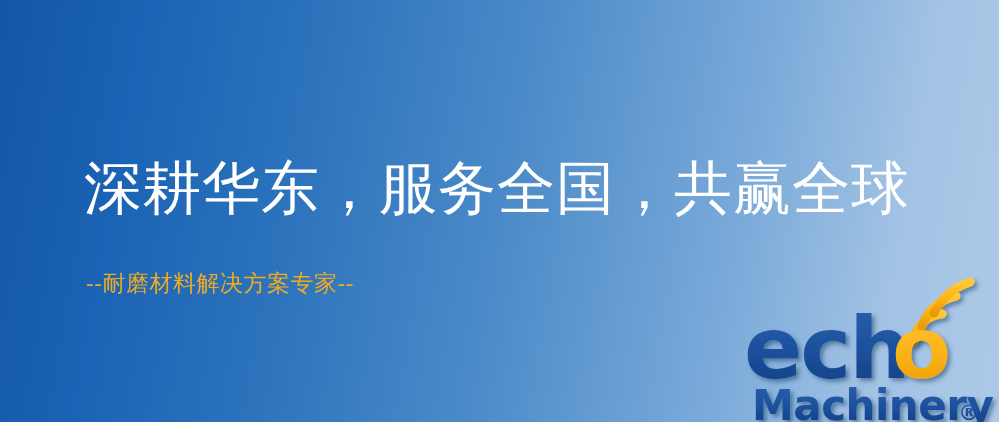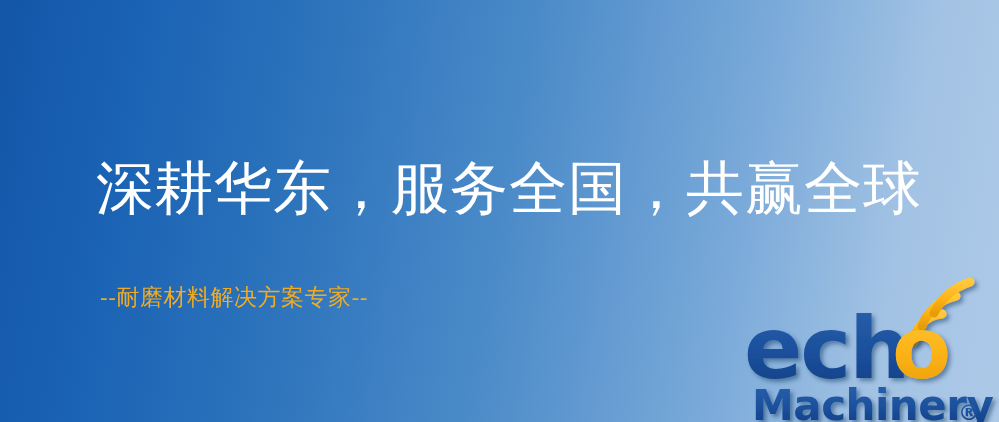--- a/index.html
+++ b/index.html
@@ -21,38 +21,38 @@
         #2c73bc 30%,
         #4a8ac8 50%,
         #79a9d9 72%,
         #a3c3e4 88%,
         #adc9e8 100%);
   }
 
   
   #headline {
     position: absolute;
-    left: 96px;
+    left: 84px;
     top: 153px;
     margin: 0;
     font-family: "DejaVu Serif", "Liberation Serif", serif;
     font-size: 58px;
     line-height: 70px;
     font-weight: 400;
     color: #ffffff;
     letter-spacing: 1px;
     white-space: nowrap;
   }
 
   
   #subtitle {
     position: absolute;
     left: 86px;
     top: 268px;
-    margin: 14px;
+    margin: 0;
     font-family: "DejaVu Serif", "Liberation Serif", serif;
     font-size: 23px;
     line-height: 30px;
     font-weight: 400;
     color: #f0ab22;
     letter-spacing: 0.5px;
     white-space: nowrap;
   }
 
   

